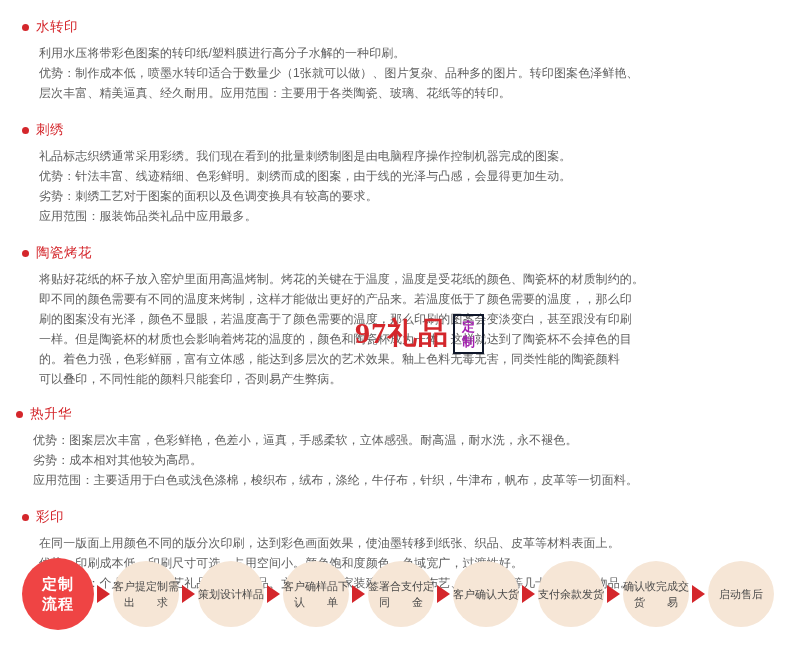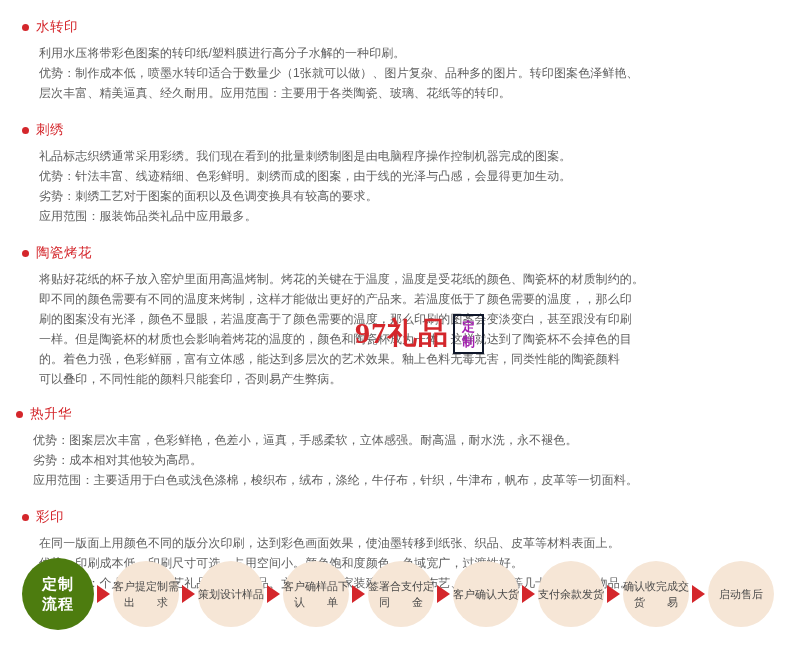--- a/index.html
+++ b/index.html
@@ -96,21 +96,21 @@
     top: 540px;
     width: 760px;
     height: 72px;
     display: flex;
     align-items: center;
   }
   .flow-badge {
     width: 72px;
     height: 72px;
     border-radius: 50%;
-    background: #4d7c0f;
+    background: #ef4444;
     color: #ffffff;
     display: flex;
     flex-direction: column;
     align-items: center;
     justify-content: center;
     font-size: 15px;
     font-weight: bold;
     line-height: 20px;
     letter-spacing: 1px;
     flex: 0 0 auto;

